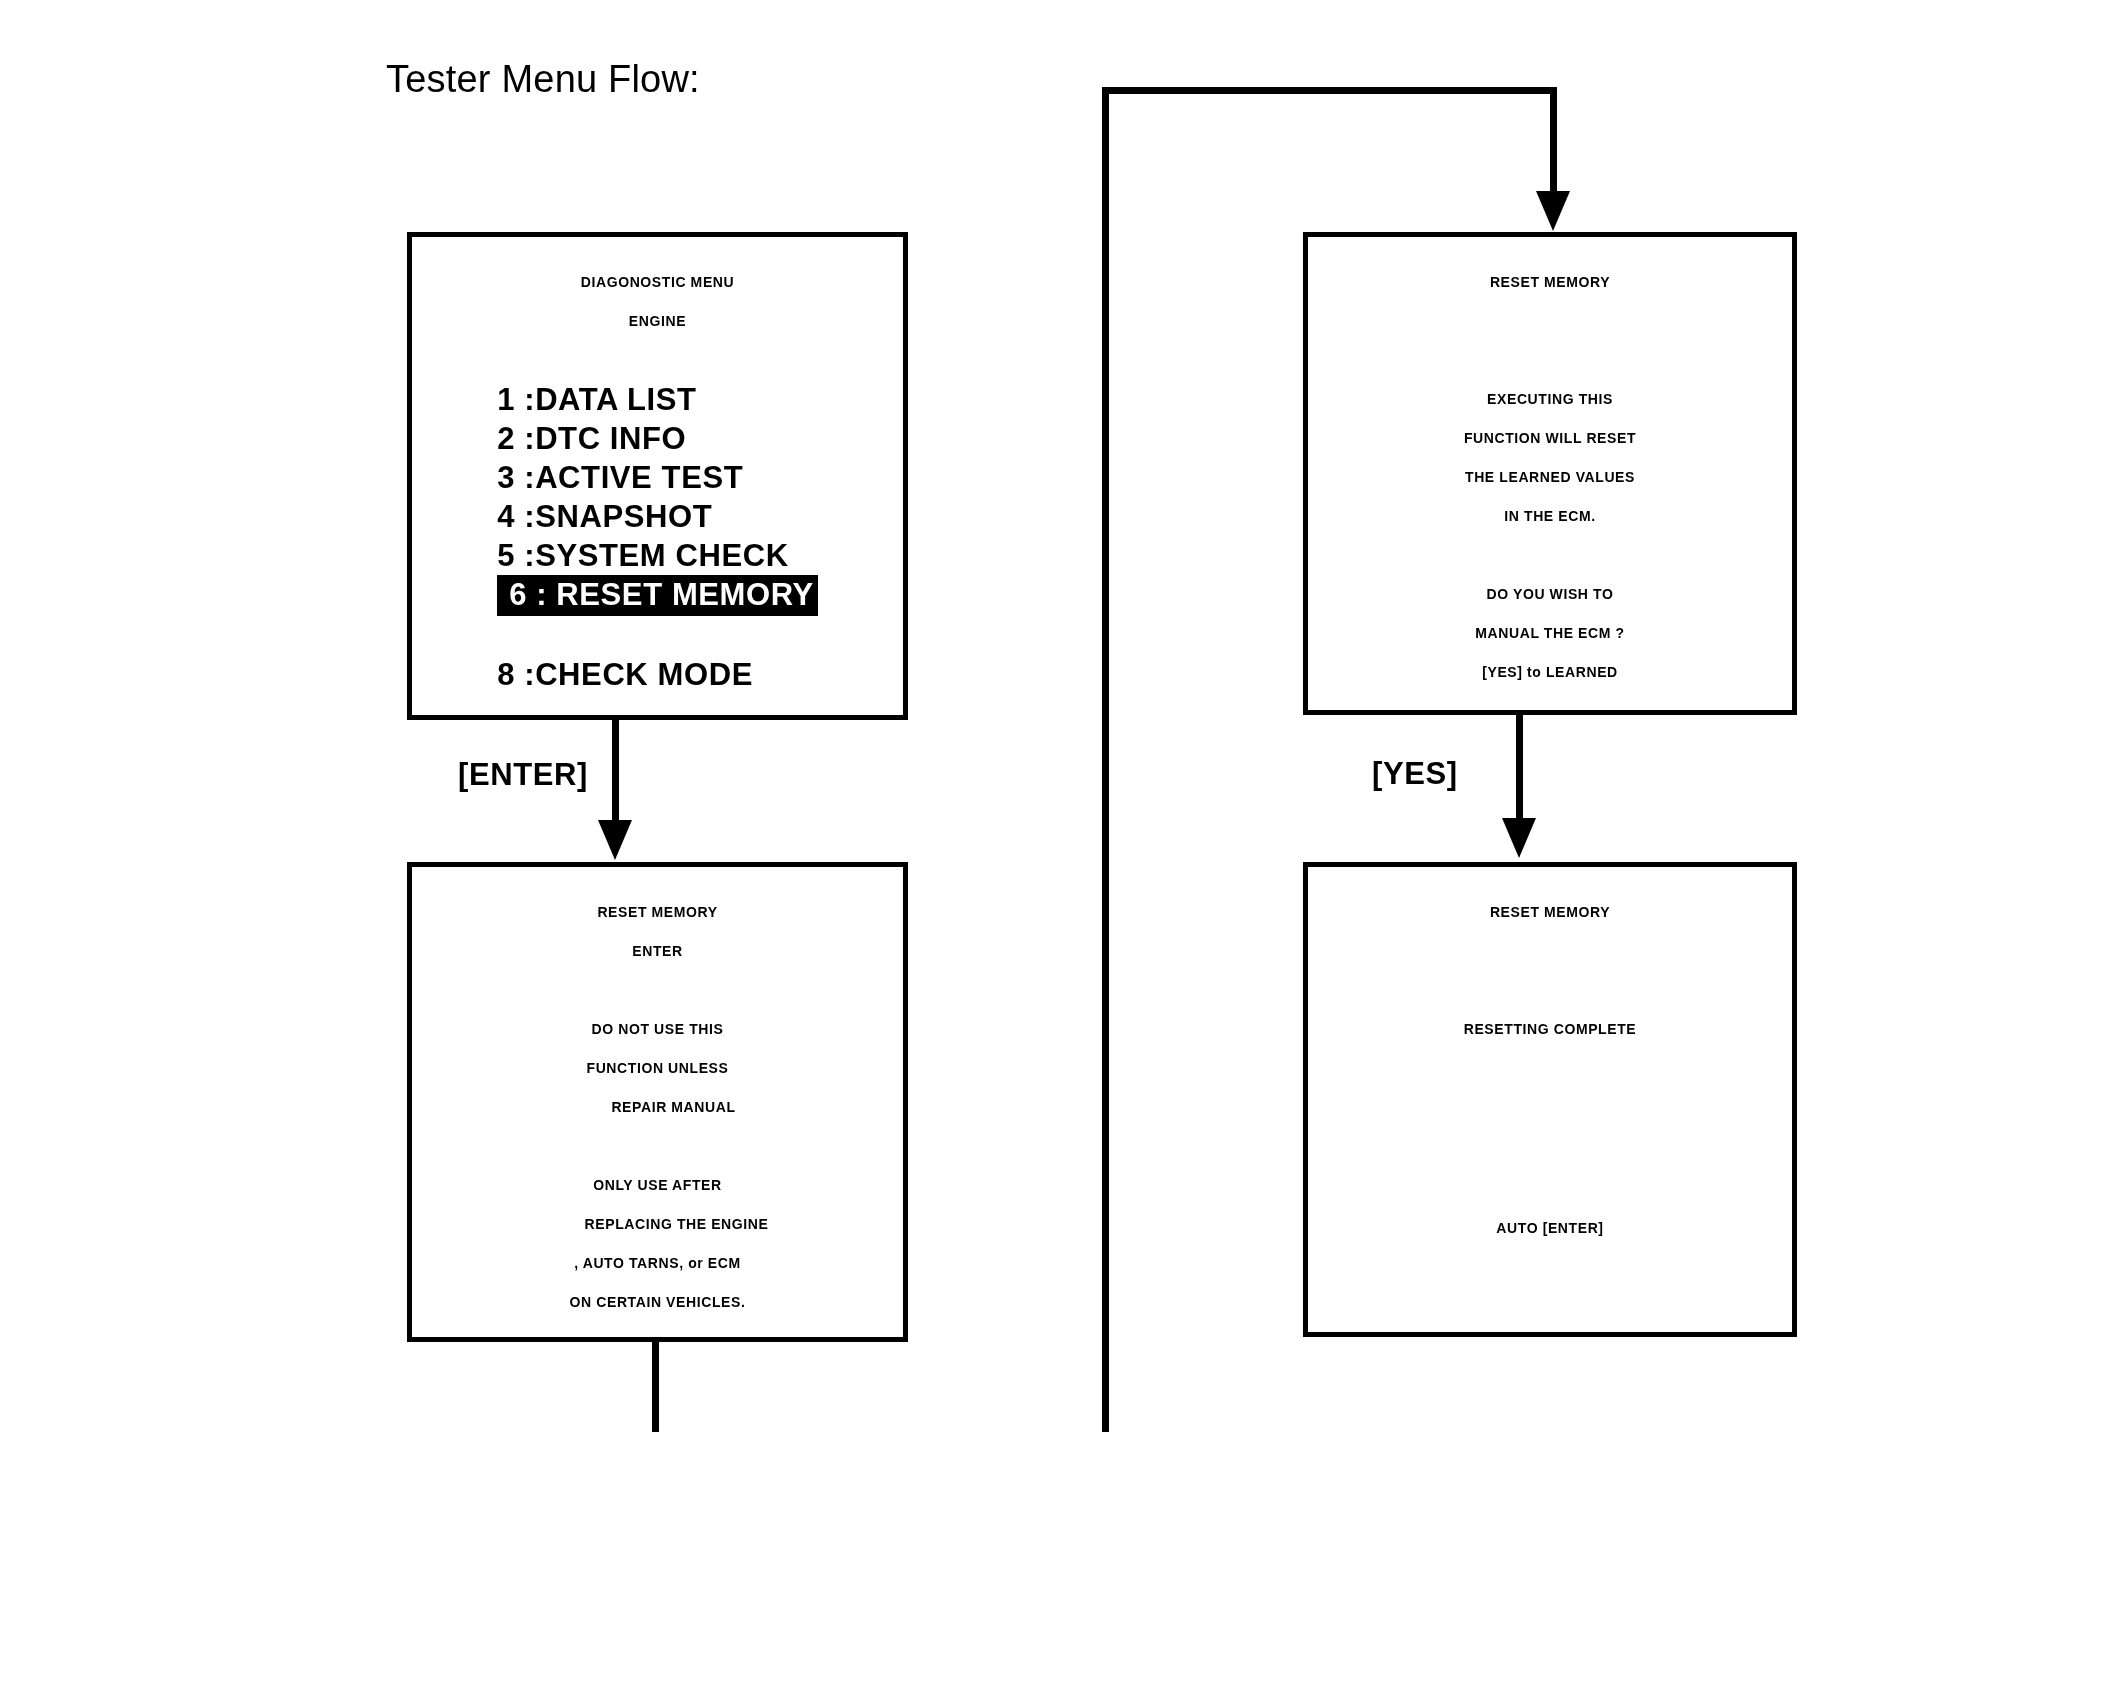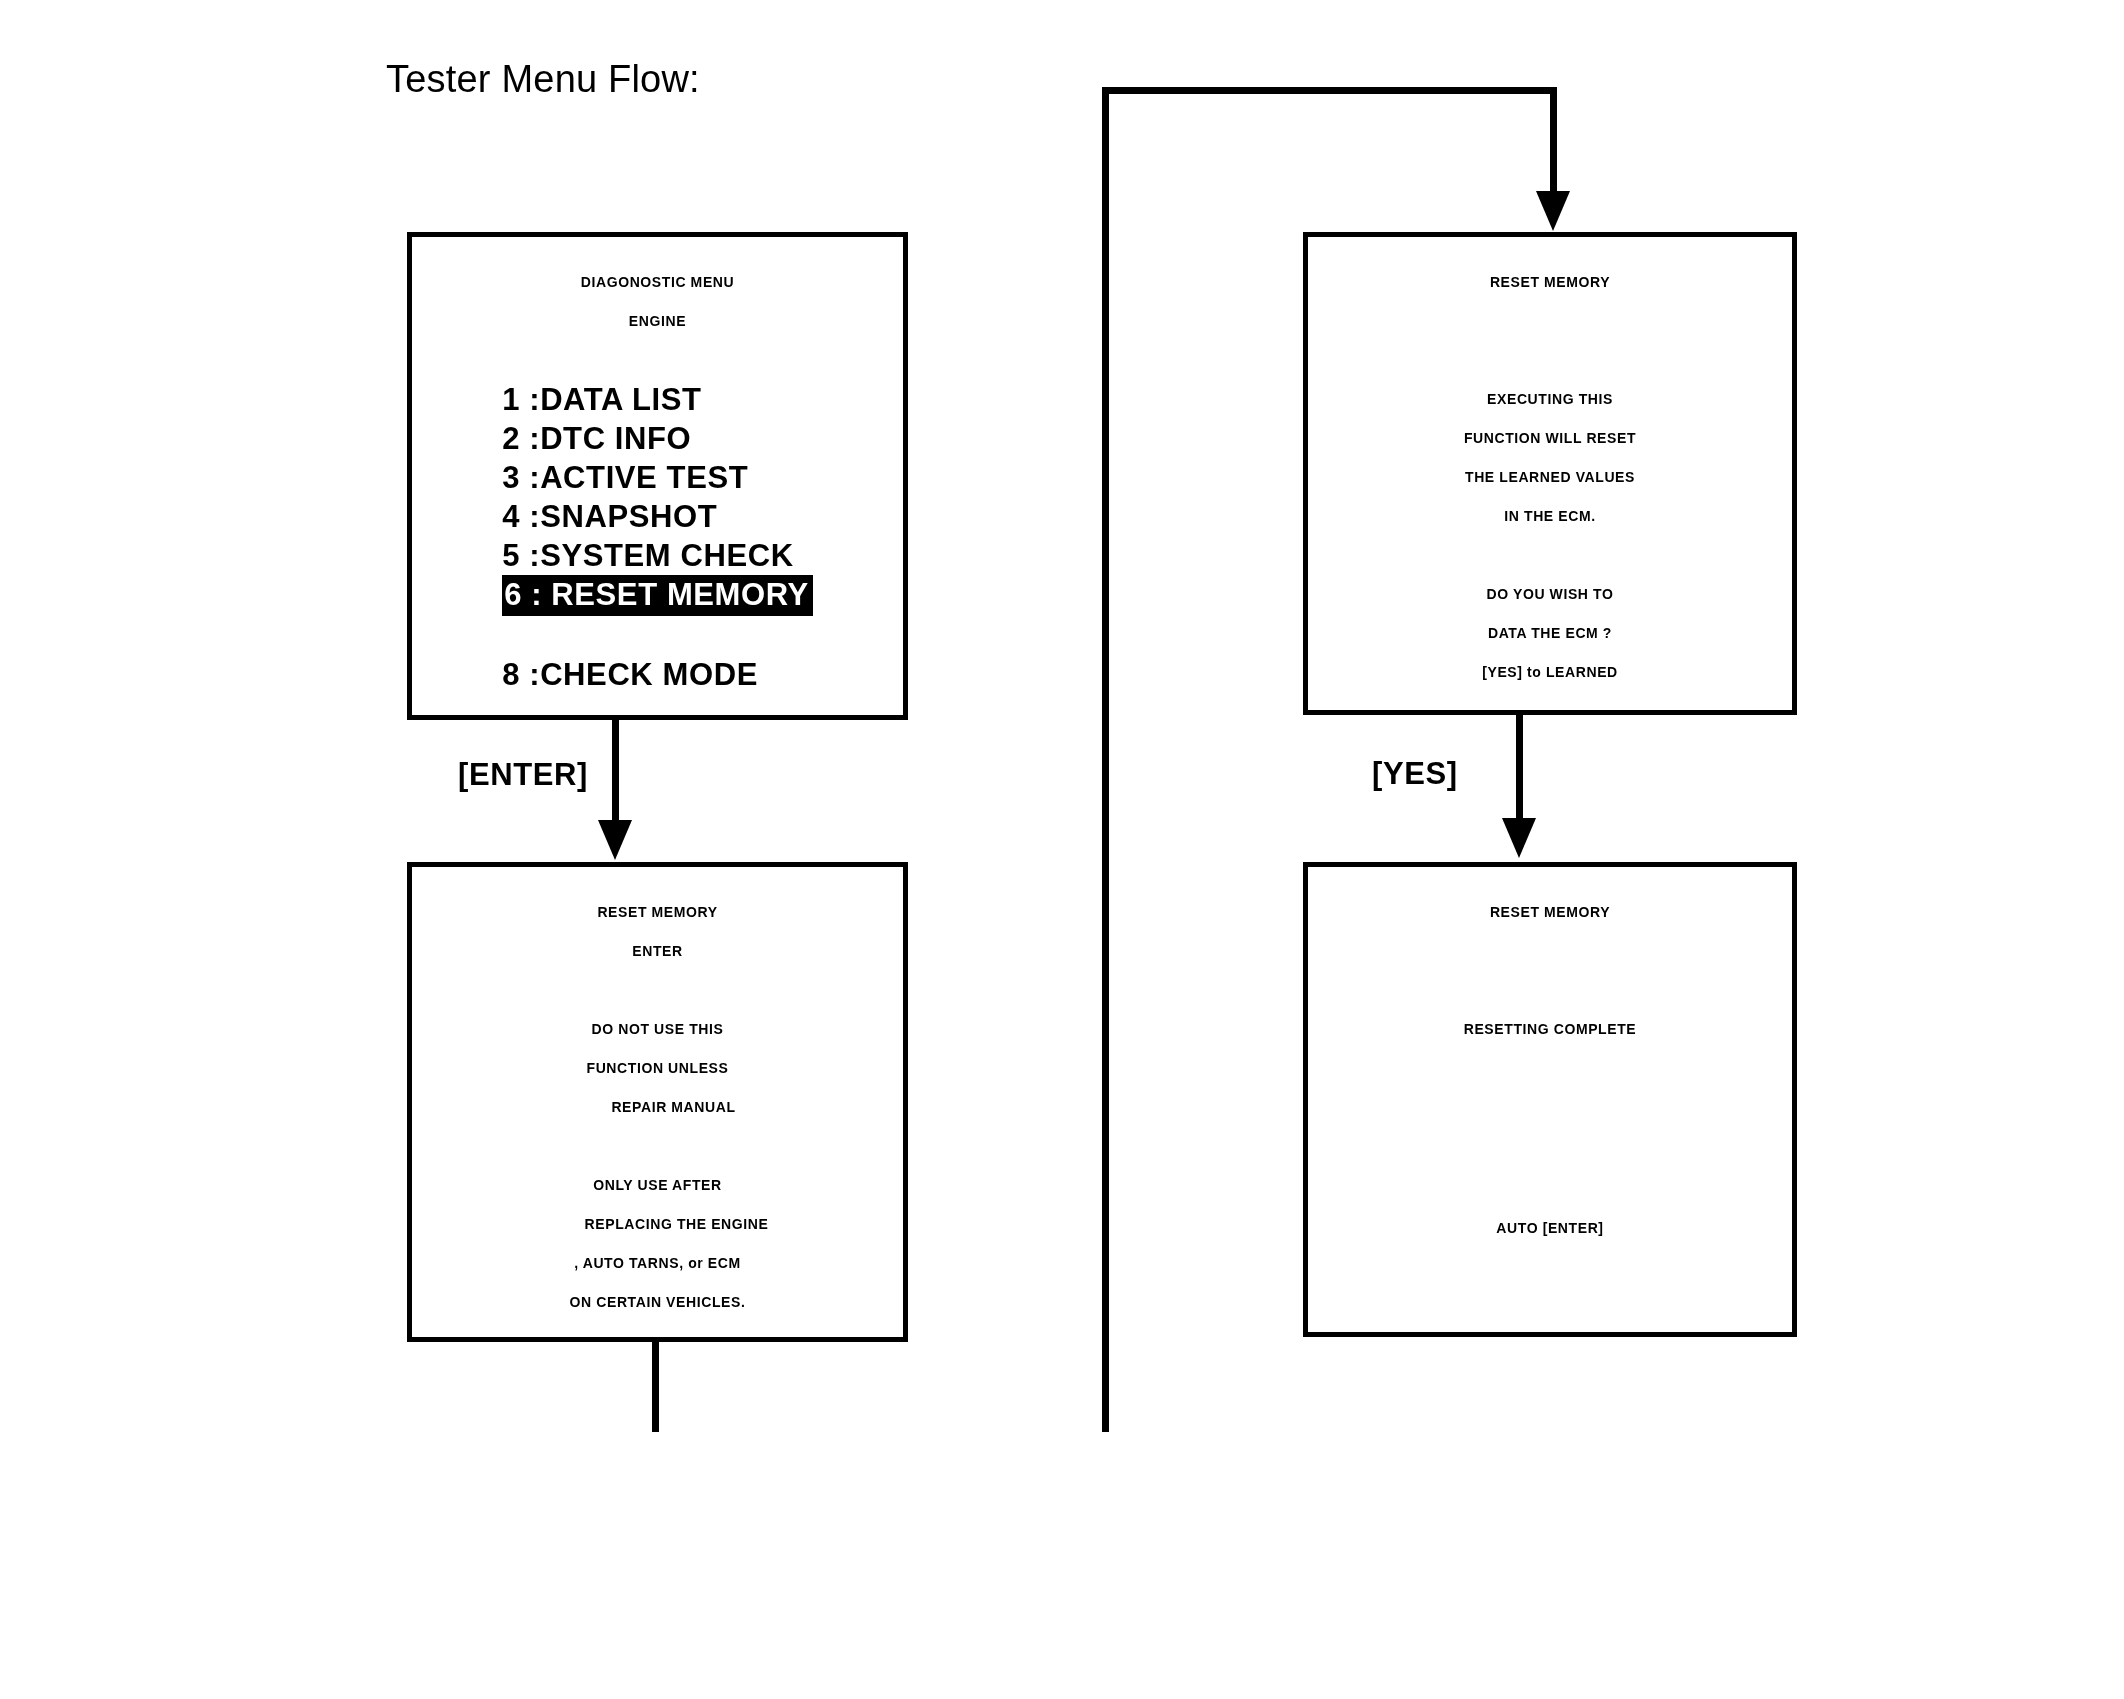--- a/index.html
+++ b/index.html
@@ -56,21 +56,21 @@
     font-size:31px;
     line-height:39px;
     letter-spacing:0.6px;
     white-space:nowrap;
   }
   .menu-row .idx{ display:inline-block; }
   .menu-row.sel .hl{
     background:#000000;
     color:#ffffff;
     display:inline-block;
-    padding:0 4px 2px 2px;
+    padding:0 4px 2px 12px;
   }
 
   
   #box-diagnostic-menu{ left:407px; top:232px; width:501px; height:488px; }
   #box-reset-notice   { left:407px; top:862px; width:501px; height:480px; }
   #box-reset-confirm  { left:1303px; top:232px; width:494px; height:483px; }
   #box-reset-complete { left:1303px; top:862px; width:494px; height:475px; }
 
   .box-inner{ padding-top:26px; }
 
@@ -170,21 +170,21 @@
       <div class="screen-line gap-big" style="font-size: 14px;"></div>
       <div id="reset-confirm-body">
           <div class="screen-line" style="font-size: 14px;">EXECUTING THIS</div>
           <div class="screen-line" style="font-size: 14px;">FUNCTION WILL RESET</div>
           <div class="screen-line" style="font-size: 14px;">THE LEARNED VALUES</div>
           <div class="screen-line" style="font-size: 14px;">IN THE ECM.</div>
         </div>
       <div class="screen-line gap" style="font-size: 14px;"></div>
       <div id="reset-confirm-body2">
           <div class="screen-line" style="font-size: 14px;">DO YOU WISH TO</div>
-          <div class="screen-line" style="font-size: 14px;">DATA THE ECM ?</div>
+          <div class="screen-line" style="font-size: 14px;">MANUAL THE ECM ?</div>
           <div class="screen-line" style="font-size: 14px;">[YES] to LEARNED</div>
         </div>
     </div>
   </div>
 
   <div class="screen-box" id="box-reset-complete">
     <div class="box-inner">
       <div class="screen-line" style="font-size: 14px;">RESET MEMORY</div>
       <div class="screen-line gap-big" style="font-size: 14px;"></div>
       <div class="screen-line" style="font-size: 14px;">RESETTING COMPLETE</div>

